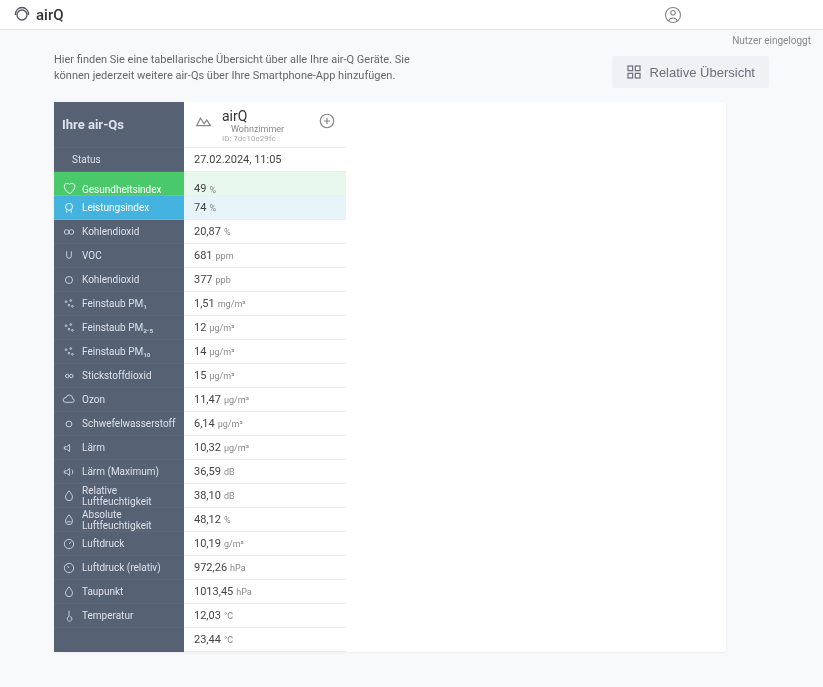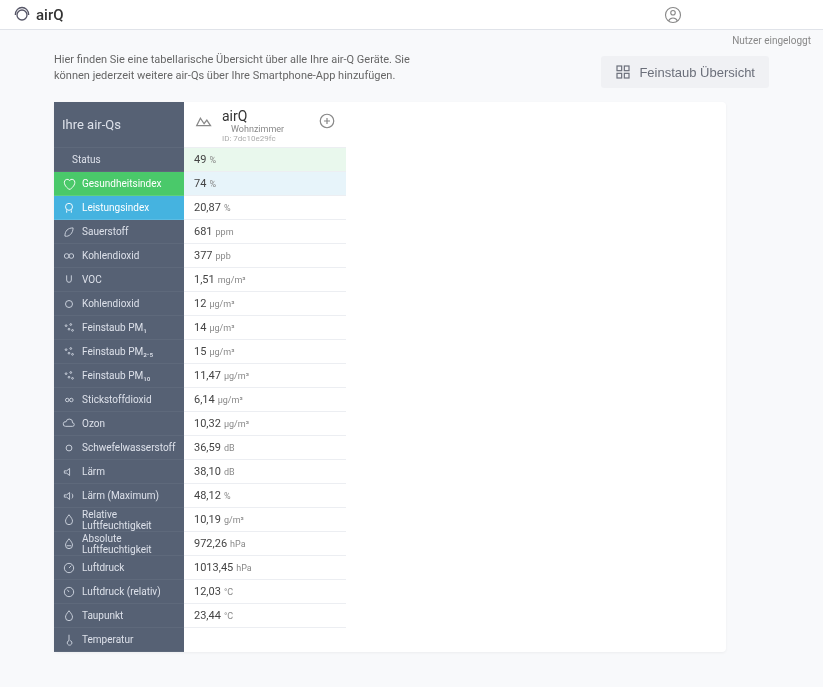--- a/index.html
+++ b/index.html
@@ -91,40 +91,40 @@
     }
     .leftcol .row { gap: 6px; }
     .rightcol .row {
       border-bottom: 1px solid #eceef2;
       color: #444;
       padding-left: 10px;
     }
     .row.header { height: 46px; }
     .leftcol .row.header {
       font-size: 13px;
-      font-weight: 400;
+      font-weight: 700;
     }
     .rightcol .row.header {
       display: flex;
       justify-content: space-between;
       align-items: flex-start;
       padding: 6px 10px;
       height: 46px;
     }
     .device-card { display: flex; gap: 6px; align-items: flex-start; }
     .device-icon { width: 22px; height: 22px; margin-top: 2px; }
     .device-texts { line-height: 1.15; }
     .device-name { font-size: 14px; font-weight: 400; color: #333; }
     .device-room { font-size: 9px; color: #888; margin-left: 9px; }
     .device-id { font-size: 8px; color: #aaa; }
     .add-btn { width: 18px; height: 18px; cursor: pointer; margin-top: 4px; }
 
     .row-icon { width: 14px; height: 14px; flex-shrink: 0; }
     .leftcol .row.status-row { padding-left: 18px; }
-    .row.green { background: #4ac96a; }
+    .row.green { background: #4ac96a; align-items: flex-end; }
     .row.blue { background: #45b3e0; }
     .val { font-size: 11px; }
     .unit { font-size: 9px; color: #888; margin-left: 3px; }
     .rightcol .row.green { background: #e9f8ed; }
     .rightcol .row.blue { background: #e7f4fa; }
     .leftcol .row.green, .leftcol .row.blue { color: #fff; border-bottom: 1px solid rgba(255,255,255,0.12);}
     .leftcol .row { color: #dde1ea; }
     .leftcol .row svg { stroke: #cfd5e0; }
     .leftcol .row.green svg, .leftcol .row.blue svg { stroke: #fff; }
   </style>
@@ -157,21 +157,21 @@
     <div>
       <p class="page-sub">Hier finden Sie eine tabellarische Übersicht über alle Ihre air-Q Geräte. Sie können jederzeit weitere air-Qs über Ihre Smartphone-App hinzufügen.</p>
     </div>
     <button class="dashboard-btn">
       <svg viewBox="0 0 24 24" fill="none" stroke="#6b6f7a" stroke-width="1.8">
           <rect x="3" y="3" width="7" height="7"></rect>
           <rect x="14" y="3" width="7" height="7"></rect>
           <rect x="3" y="14" width="7" height="7"></rect>
           <rect x="14" y="14" width="7" height="7"></rect>
         </svg>
-      <span>Feinstaub Übersicht</span>
+      <span>Relative Übersicht</span>
     </button>
   </div>
 
   <div class="tablewrap">
     <div class="leftcol">
       <div class="row header">Ihre air-Qs</div>
       <div class="row status-row">
           <span>Status</span>
         </div>
       <div class="row green">
@@ -179,26 +179,20 @@
             <path d="M12 21s-8-5-8-12a5 5 0 0 1 9-3 5 5 0 0 1 9 3c0 7-8 12-8 12z"></path>
           </svg>
         <span>Gesundheitsindex</span>
       </div>
       <div class="row blue">
         <svg class="row-icon" viewBox="0 0 24 24" fill="none" stroke-width="1.6">
             <circle cx="12" cy="10" r="6"></circle>
             <path d="M8 16v4m8-4v4"></path>
           </svg>
         <span>Leistungsindex</span>
-      </div>
-      <div class="row">
-        <svg class="row-icon" viewBox="0 0 24 24" fill="none" stroke-width="1.6">
-            <path d="M5 19c7 2 14-5 14-14-9 0-14 5-14 14z"></path>
-          </svg>
-        <span>Sauerstoff</span>
       </div>
       <div class="row">
         <svg class="row-icon" viewBox="0 0 24 24" fill="none" stroke-width="1.6">
             <circle cx="8" cy="12" r="4"></circle>
             <circle cx="16" cy="12" r="4"></circle>
           </svg>
         <span>Kohlendioxid</span>
       </div>
       <div class="row">
         <svg class="row-icon" viewBox="0 0 24 24" fill="none" stroke-width="1.6">
@@ -321,20 +315,23 @@
             <div class="device-name">airQ</div>
             <div class="device-room">Wohnzimmer</div>
             <div class="device-id">ID: 7dc10e29fc</div>
           </div>
         </div>
         <svg class="add-btn" viewBox="0 0 24 24" fill="none" stroke="#888" stroke-width="1.6">
             <circle cx="12" cy="12" r="9"></circle>
             <path d="M12 8v8M8 12h8"></path>
           </svg>
       </div>
+      <div class="row">
+          <span class="val">27.02.2024, 11:05</span>
+        </div>
       <div class="row green">
           <span class="val">49</span>
           <span class="unit">%</span>
         </div>
       <div class="row blue">
           <span class="val">74</span>
           <span class="unit">%</span>
         </div>
       <div class="row">
           <span class="val">20,87</span>

